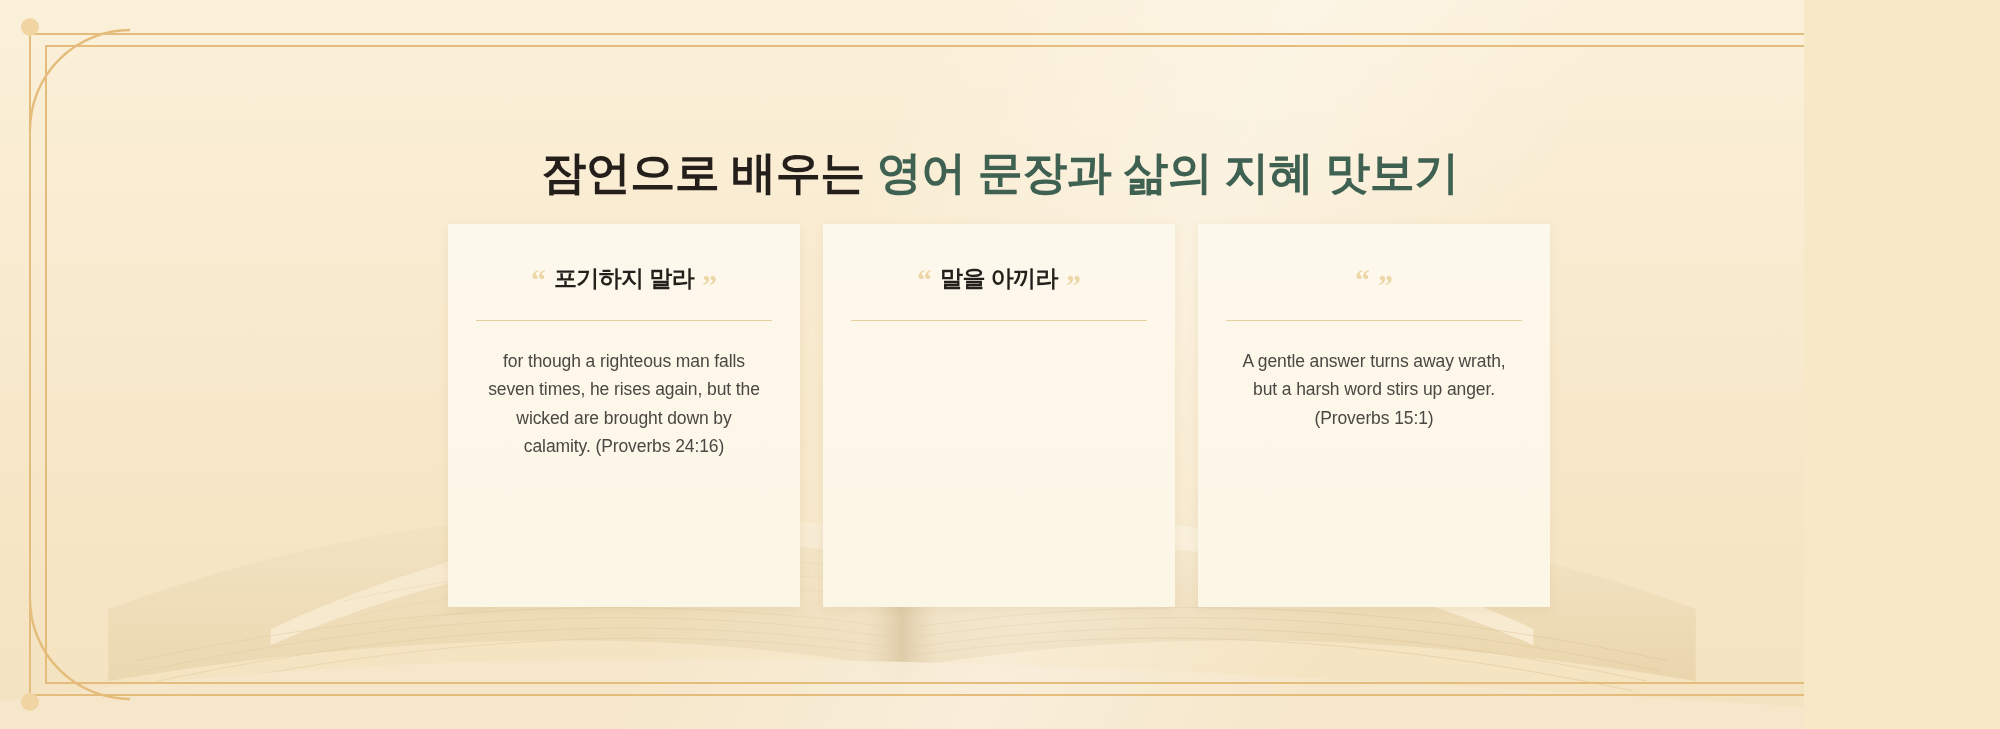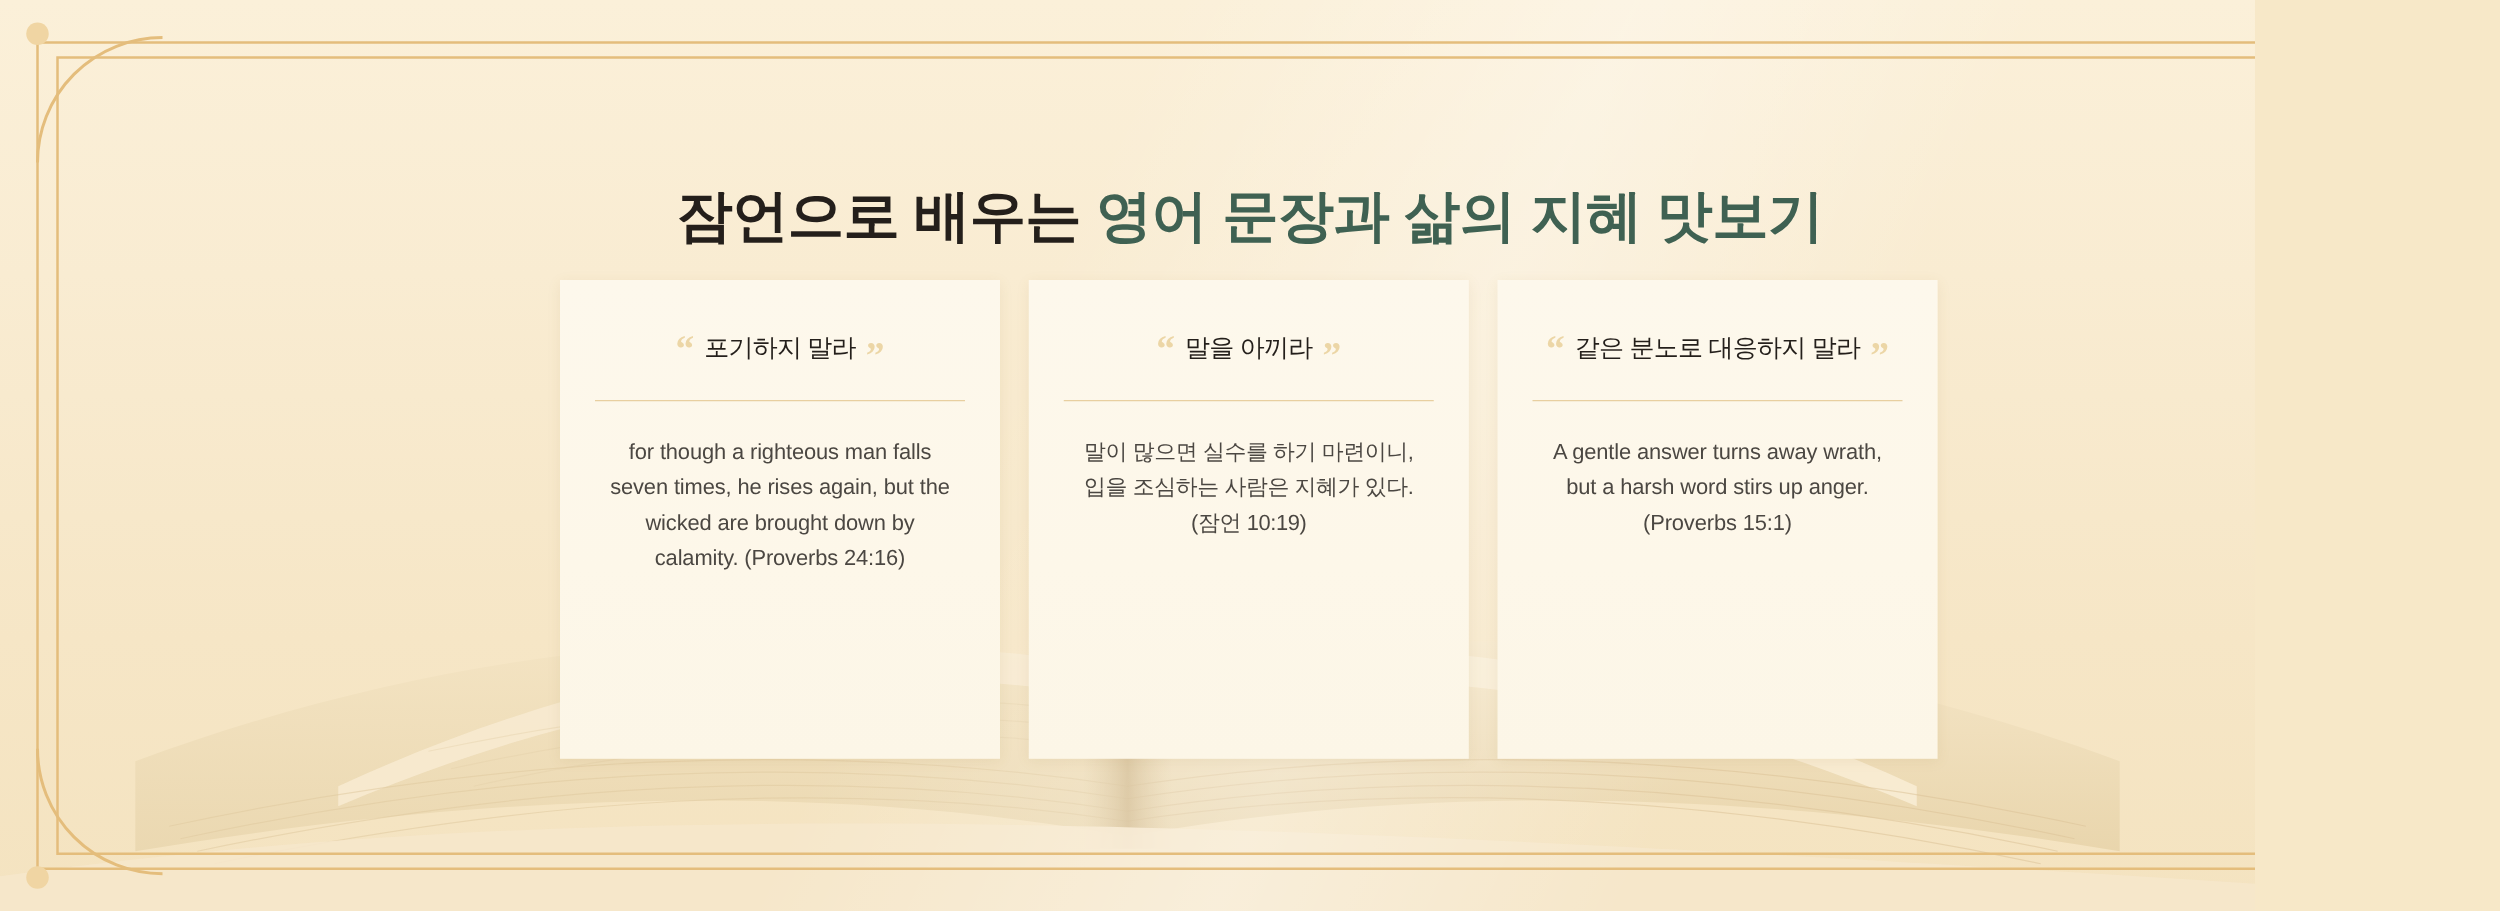--- a/index.html
+++ b/index.html
@@ -94,22 +94,22 @@
   }
 
   .card-title-row {
     display: flex;
     align-items: center;
     justify-content: center;
     gap: 8px;
     height: 56px;
   }
   .card-title {
-    font-size: 20px;
-    font-weight: 400;
+    font-size: 23px;
+    font-weight: 700;
     color: #241f1b;
     letter-spacing: -0.6px;
     white-space: nowrap;
   }
   .quote-mark {
     font-size: 30px;
     line-height: 1;
     color: #ecd6a6;
     font-weight: 700;
     font-family: "Liberation Serif", "DejaVu Serif", serif;
@@ -246,29 +246,25 @@
 calamity. (Proverbs 24:16)</p>
       </div>
 
       <div class="card">
         <div class="card-title-row">
           <span class="quote-mark open">“</span>
           <span class="card-title">말을 아끼라</span>
           <span class="quote-mark close">”</span>
         </div>
         <div class="card-divider"></div>
-        <p class="card-ko">말이 많으면 실수를 하기 마련이니,
-입을 조심하는 사람은 지혜가 있다.
-(잠언 10:19)</p>
       </div>
 
       <div class="card">
         <div class="card-title-row">
           <span class="quote-mark open">“</span>
-          <span class="card-title">같은 분노로 대응하지 말라</span>
           <span class="quote-mark close">”</span>
         </div>
         <div class="card-divider"></div>
         <p class="card-en">A gentle answer turns away wrath,
 but a harsh word stirs up anger.
 (Proverbs 15:1)</p>
       </div>
 
     </div>
   </div>

